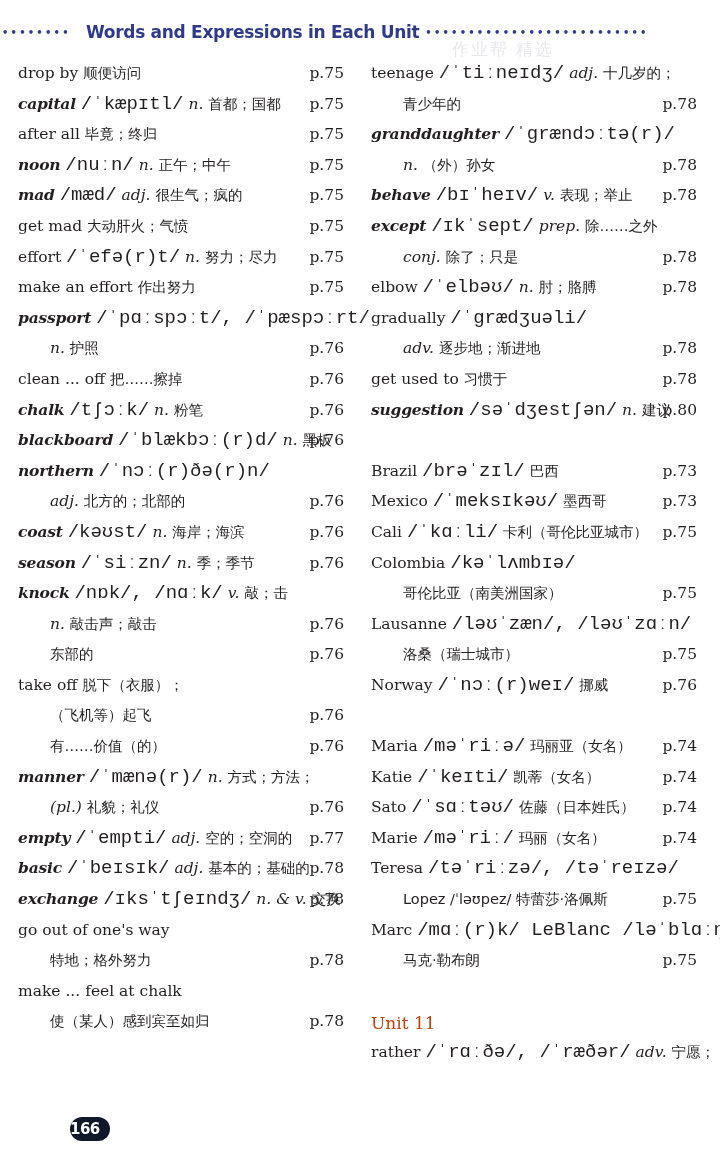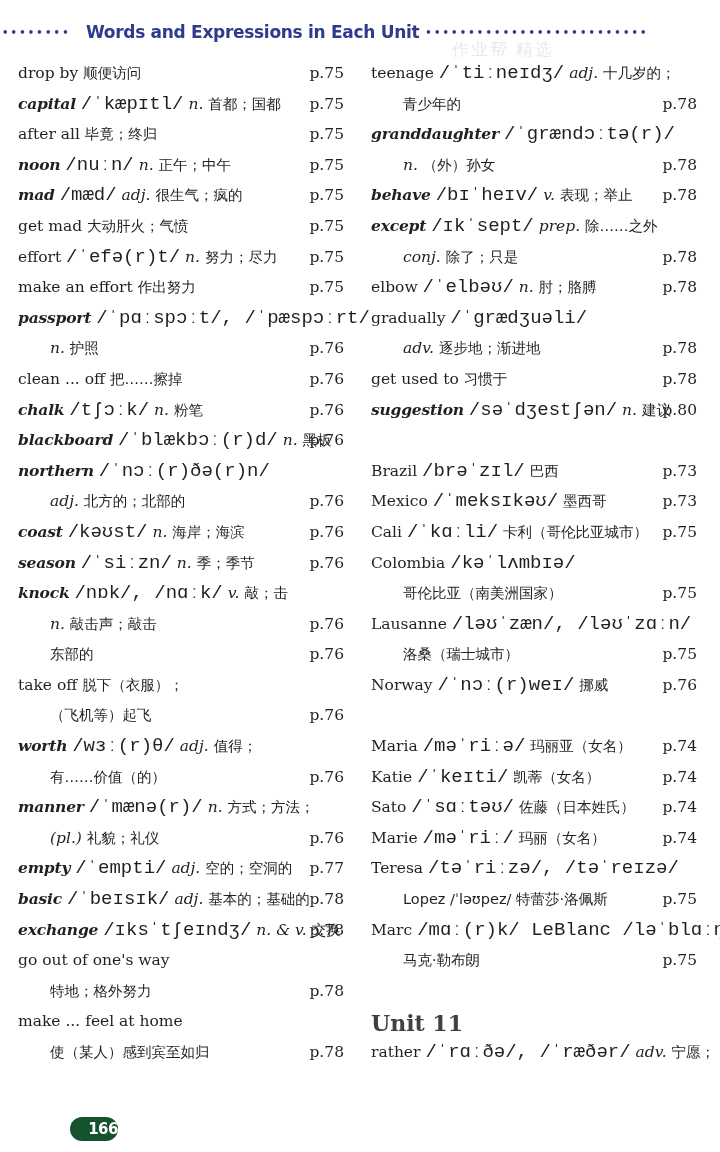--- a/index.html
+++ b/index.html
@@ -18,23 +18,23 @@
   .col-right { left: 371px; width: 326px; }
 
   .row { position: relative; height: 30.6px; line-height: 30.6px; font-size: 15.5px; white-space: nowrap; }
   .row.indent { padding-left: 32px; }
   .row.spacer { height: 30.6px; }
   .hw { font-weight: bold; letter-spacing: -0.2px; font-style: italic; }
   .ph { font-family: Liberation Mono, monospace; font-size: 19px; }
   .pos { font-style: italic; }
   .zh { font-family: "DejaVu Sans", sans-serif; font-size: 14.5px; }
   .page { position: absolute; right: 0; top: 0; font-size: 15.5px; }
-  .unit-heading { color: #404040; font-weight: bold; font-size: 22px; height: 30.6px; line-height: 34px; }
+  .unit-heading { color: #c2410c; font-weight: normal; font-size: 17px; height: 30.6px; line-height: 34px; }
 
-  .page-badge { position: absolute; left: 70px; top: 1117px; width: 48px; height: 24px; border-radius: 12px; background: #14532d; color: #ffffff; font-family: "DejaVu Sans", sans-serif; font-weight: bold; font-size: 15px; text-align: right; line-height: 24px; letter-spacing: -0.5px; }
+  .page-badge { position: absolute; left: 70px; top: 1117px; width: 40px; height: 24px; border-radius: 12px; background: #0f172a; color: #ffffff; font-family: "DejaVu Sans", sans-serif; font-weight: bold; font-size: 15px; text-align: left; line-height: 24px; letter-spacing: -0.5px; }
 </style>
 </head>
 <body>
 
 <div class="header">
   <span class="dots dots-left">••••••••</span>
   <span class="header-title">Words and Expressions in Each Unit</span>
   <span class="dots dots-right">••••••••••••••••••••••••••</span>
 </div>
 <div class="watermark">作业帮 精选</div>
@@ -55,30 +55,29 @@
     <div class="row"><span class="hw">blackboard</span> <span class="ph">/ˈblækbɔː(r)d/</span> <span class="pos">n.</span> <span class="zh">黑板</span><span class="page">p.76</span></div>
     <div class="row"><span class="hw">northern</span> <span class="ph">/ˈnɔː(r)ðə(r)n/</span> </div>
     <div class="row indent"><span class="pos">adj.</span> <span class="zh">北方的；北部的</span><span class="page">p.76</span></div>
     <div class="row"><span class="hw">coast</span> <span class="ph">/kəʊst/</span> <span class="pos">n.</span> <span class="zh">海岸；海滨</span><span class="page">p.76</span></div>
     <div class="row"><span class="hw">season</span> <span class="ph">/ˈsiːzn/</span> <span class="pos">n.</span> <span class="zh">季；季节</span><span class="page">p.76</span></div>
     <div class="row"><span class="hw">knock</span> <span class="ph">/nɒk/, /nɑːk/</span> <span class="pos">v.</span> <span class="zh">敲；击</span></div>
     <div class="row indent"><span class="pos">n.</span> <span class="zh">敲击声；敲击</span><span class="page">p.76</span></div>
     <div class="row indent"><span class="zh">东部的</span><span class="page">p.76</span></div>
     <div class="row"><span>take off</span> <span class="zh">脱下（衣服）；</span></div>
     <div class="row indent"><span class="zh">（飞机等）起飞</span><span class="page">p.76</span></div>
-    <div class="row"><span class="hw">worth</span> <span class="ph">/wɜː(r)θ/</span> <span class="pos">adj.</span> <span class="zh">值得；</span></div>
     <div class="row indent"><span class="zh">有……价值（的）</span><span class="page">p.76</span></div>
     <div class="row"><span class="hw">manner</span> <span class="ph">/ˈmænə(r)/</span> <span class="pos">n.</span> <span class="zh">方式；方法；</span></div>
     <div class="row indent"><span class="pos">(pl.)</span> <span class="zh">礼貌；礼仪</span><span class="page">p.76</span></div>
     <div class="row"><span class="hw">empty</span> <span class="ph">/ˈempti/</span> <span class="pos">adj.</span> <span class="zh">空的；空洞的</span><span class="page">p.77</span></div>
     <div class="row"><span class="hw">basic</span> <span class="ph">/ˈbeɪsɪk/</span> <span class="pos">adj.</span> <span class="zh">基本的；基础的</span><span class="page">p.78</span></div>
     <div class="row"><span class="hw">exchange</span> <span class="ph">/ɪksˈtʃeɪndʒ/</span> <span class="pos">n. &amp; v.</span> <span class="zh">交换</span><span class="page">p.78</span></div>
     <div class="row"><span>go out of one's way</span> </div>
     <div class="row indent"><span class="zh">特地；格外努力</span><span class="page">p.78</span></div>
-    <div class="row"><span>make ... feel at home</span> </div>
+    <div class="row"><span>make ... feel at chalk</span> </div>
     <div class="row indent"><span class="zh">使（某人）感到宾至如归</span><span class="page">p.78</span></div>
   </div>
 <div class="column col-right" id="col-right">
     <div class="row"><span>teenage</span> <span class="ph">/ˈtiːneɪdʒ/</span> <span class="pos">adj.</span> <span class="zh">十几岁的；</span></div>
     <div class="row indent"><span class="zh">青少年的</span><span class="page">p.78</span></div>
     <div class="row"><span class="hw">granddaughter</span> <span class="ph">/ˈɡrændɔːtə(r)/</span> </div>
     <div class="row indent"><span class="pos">n.</span> <span class="zh">（外）孙女</span><span class="page">p.78</span></div>
     <div class="row"><span class="hw">behave</span> <span class="ph">/bɪˈheɪv/</span> <span class="pos">v.</span> <span class="zh">表现；举止</span><span class="page">p.78</span></div>
     <div class="row"><span class="hw">except</span> <span class="ph">/ɪkˈsept/</span> <span class="pos">prep.</span> <span class="zh">除……之外</span></div>
     <div class="row indent"><span class="pos">conj.</span> <span class="zh">除了；只是</span><span class="page">p.78</span></div>

